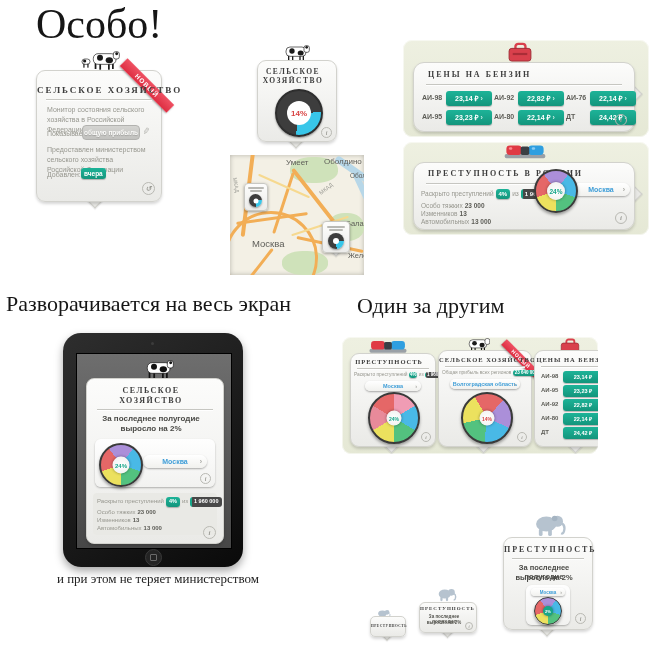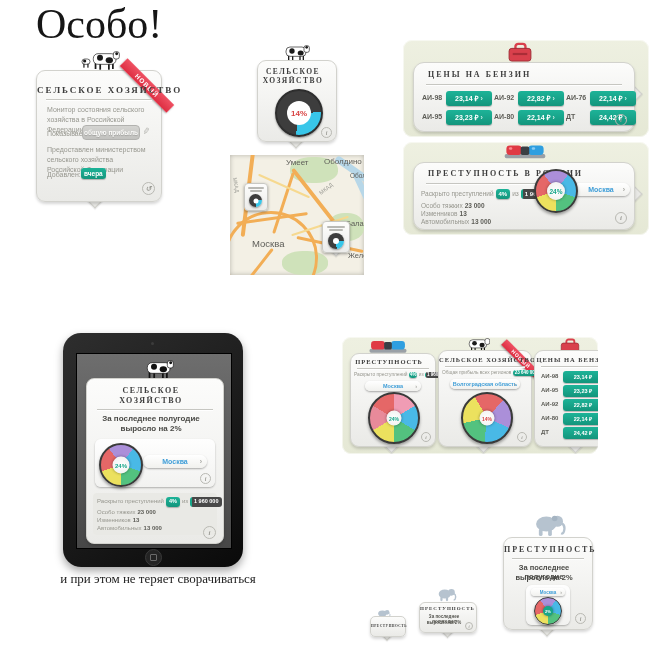--- a/index.html
+++ b/index.html
@@ -40,20 +40,22 @@
   .innerp{position:absolute;background:linear-gradient(#fefefe,#f2f2f0);border-radius:6px;box-shadow:0 1px 2px rgba(0,0,0,.28)}
   .statsb{position:absolute;background:#e9e9e5;border-radius:4px}
   .mr2{margin-right:2px}
 </style>
 </head>
 <body>
 
 <div id="canvas">
 
   <div class="hser" style="left:36px;top:0;font-size:42px">Особо!</div>
+  <div class="hser" style="left:6px;top:291px;font-size:22px">Разворачивается на весь экран</div>
+  <div class="hser" style="left:357px;top:293px;font-size:22px">Один за другим</div>
 
   <div class="abs" style="left:80px;top:48px;width:40px;height:22px">
     <svg width="40" height="22" viewBox="0 0 60 32">
       <g stroke="#1b1b1b" stroke-width="1" fill="#fff">
         <rect x="3" y="16" width="12" height="8" rx="4"></rect>
         <circle cx="7" cy="19" r="2.4" fill="#1b1b1b" stroke="none"></circle>
         <rect x="5" y="23" width="1.8" height="6" fill="#1b1b1b" stroke="none"></rect>
         <rect x="11" y="23" width="1.8" height="6" fill="#1b1b1b" stroke="none"></rect>
         <rect x="22" y="22" width="2.6" height="9" fill="#1b1b1b" stroke="none"></rect>
         <rect x="29" y="23" width="2.6" height="9" fill="#1b1b1b" stroke="none"></rect>
@@ -267,21 +269,21 @@
           <div class="gtxt" style="left:4px;top:23px;font-size:6px"><span class="mr2">Изменников</span><span class="dk">13</span></div>
           <div class="gtxt" style="left:4px;top:31px;font-size:6px"><span class="mr2">Автомобильных</span><span class="dk">13 000</span></div>
         </div>
         <div class="info" style="right:7px;bottom:4px;width:11px;height:11px">i</div>
       </div>
     </div>
     <div class="abs" style="left:82px;top:216px;width:15px;height:15px;border-radius:50%;background:#232323;border:1px solid #3a3a3a;display:flex;align-items:center;justify-content:center">
       <div style="width:5px;height:5px;border:1px solid #6a6a6a;border-radius:1px"></div>
     </div>
   </div>
-  <div class="hser" style="left:53px;top:571px;width:210px;font-size:13px;text-align:center;color:#222;white-space:normal">и при этом не теряет сворачиваться</div>
+  <div class="hser" style="left:53px;top:571px;width:210px;font-size:13px;text-align:center;color:#222;white-space:normal">и при этом не теряет министерством</div>
 
   <div class="panel" style="left:342px;top:337px;width:256px;height:117px;overflow:hidden">
     <div class="abs" style="left:26px;top:2px">
       <svg width="40" height="15" viewBox="0 0 52 18">
         <rect x="2" y="12" width="48" height="5" rx="2" fill="#9aa0a6"></rect>
         <rect x="4" y="2" width="18" height="11" rx="4" fill="#e03a44"></rect>
         <rect x="30" y="2" width="18" height="11" rx="4" fill="#2f9fe0"></rect>
         <rect x="21" y="3" width="10" height="10" rx="2" fill="#3a3f44"></rect>
       </svg>
     </div>

